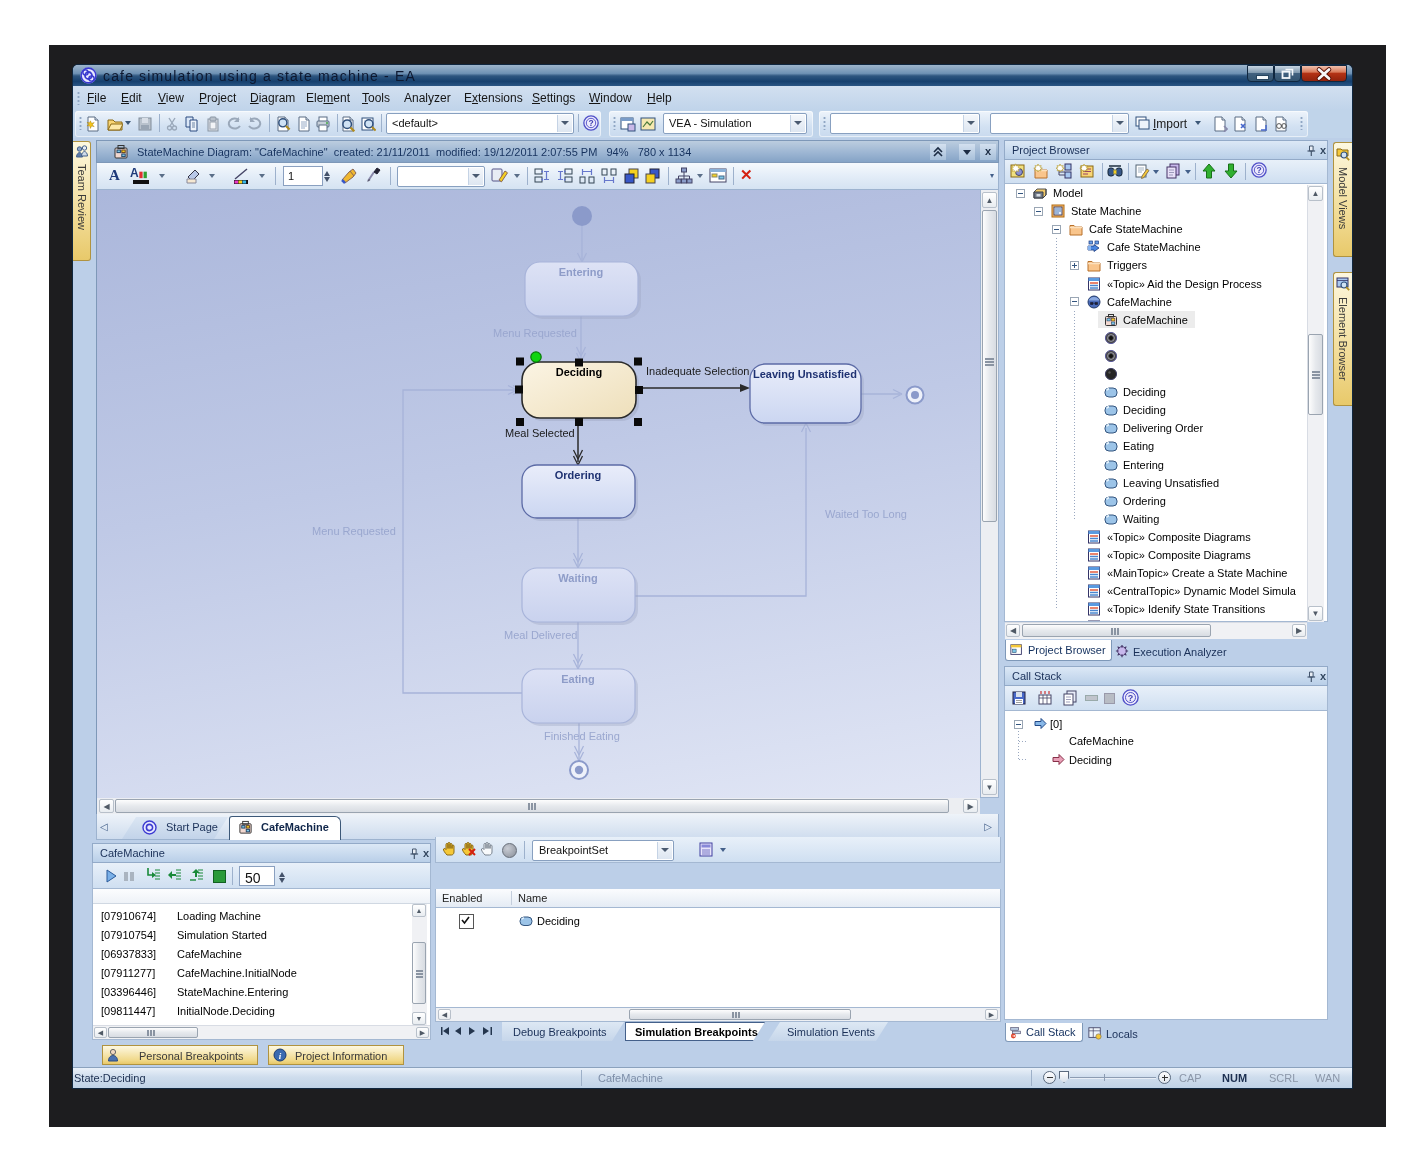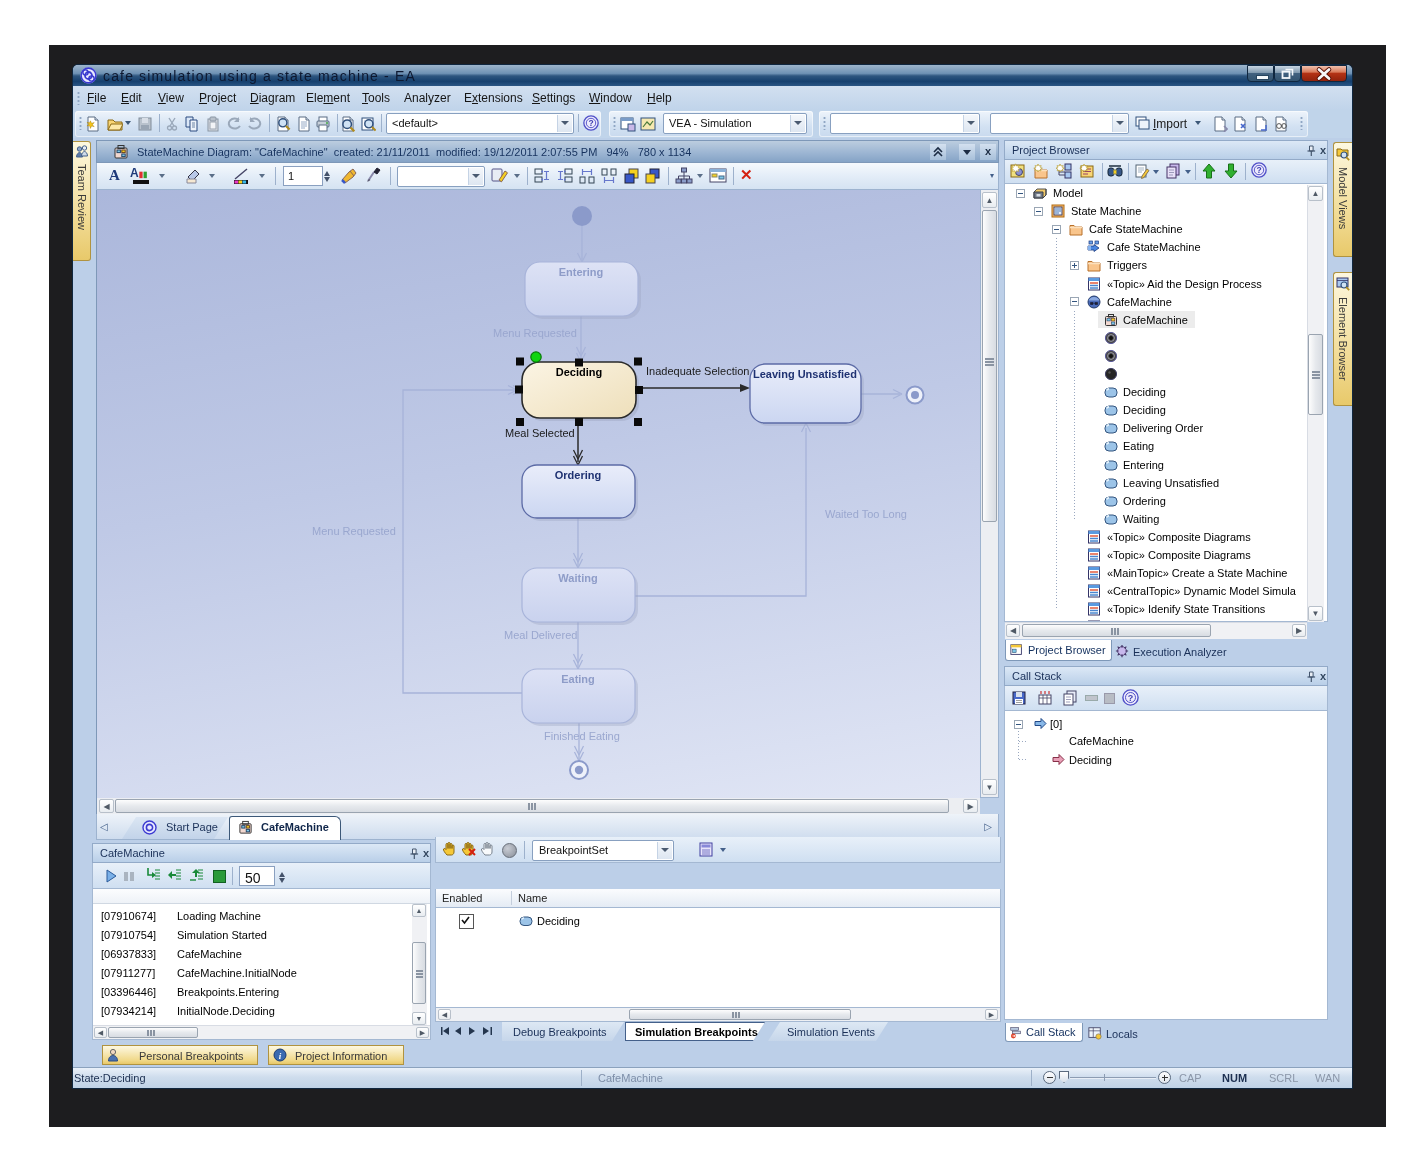--- a/index.html
+++ b/index.html
@@ -850,22 +850,22 @@
     <div class="abs" style="left:0;top:0;width:337px;height:14px;background:linear-gradient(180deg,#fcfdfe,#eef2f7);border-bottom:1px solid #d0d8e2;"></div>
     <span class="abs" style="left:8px;top:21px;font-size:11px;color:#000;">[07910674]</span>
         <span class="abs" style="left:84px;top:21px;font-size:11px;color:#000;">Loading Machine</span>
     <span class="abs" style="left:8px;top:40px;font-size:11px;color:#000;">[07910754]</span>
         <span class="abs" style="left:84px;top:40px;font-size:11px;color:#000;">Simulation Started</span>
     <span class="abs" style="left:8px;top:59px;font-size:11px;color:#000;">[06937833]</span>
         <span class="abs" style="left:84px;top:59px;font-size:11px;color:#000;">CafeMachine</span>
     <span class="abs" style="left:8px;top:78px;font-size:11px;color:#000;">[07911277]</span>
         <span class="abs" style="left:84px;top:78px;font-size:11px;color:#000;">CafeMachine.InitialNode</span>
     <span class="abs" style="left:8px;top:97px;font-size:11px;color:#000;">[03396446]</span>
-        <span class="abs" style="left:84px;top:97px;font-size:11px;color:#000;">Breakpoints.Entering</span>
-    <span class="abs" style="left:8px;top:116px;font-size:11px;color:#000;">[07934214]</span>
+        <span class="abs" style="left:84px;top:97px;font-size:11px;color:#000;">StateMachine.Entering</span>
+    <span class="abs" style="left:8px;top:116px;font-size:11px;color:#000;">[09811447]</span>
         <span class="abs" style="left:84px;top:116px;font-size:11px;color:#000;">InitialNode.Deciding</span>
     <div class="sbv" style="left:319px;top:15px;width:15px;height:121px;background:#f0f1f4;">
       <div class="sbbtn" style="left:0;top:0;width:14px;height:13px;font-size:7px;line-height:12px;">▲</div>
       <div class="sbbtn" style="left:0;bottom:0;width:14px;height:13px;font-size:7px;line-height:12px;">▼</div>
       <div class="sbthumb" style="left:0;top:38px;width:14px;height:62px;"></div>
       <div class="abs" style="left:4px;top:66px;width:7px;height:1.5px;background:#8a94a2;box-shadow:0 3px #8a94a2,0 6px #8a94a2;"></div>
     </div>
     <div class="sbh" style="left:0;top:136px;width:337px;height:13px;background:#f0f1f4;border-top:1px solid #d8dce4;">
       <div class="sbbtn" style="left:1px;top:1px;width:13px;height:11px;font-size:7px;line-height:10px;">◀</div>
       <div class="sbbtn" style="right:1px;top:1px;width:13px;height:11px;font-size:7px;line-height:10px;">▶</div>

